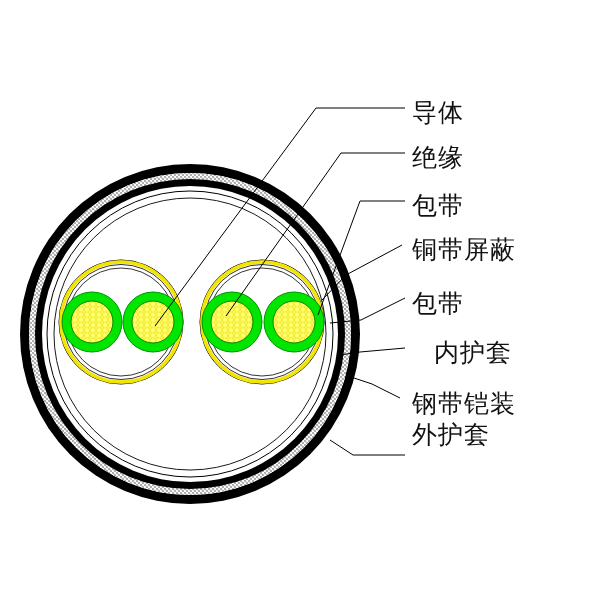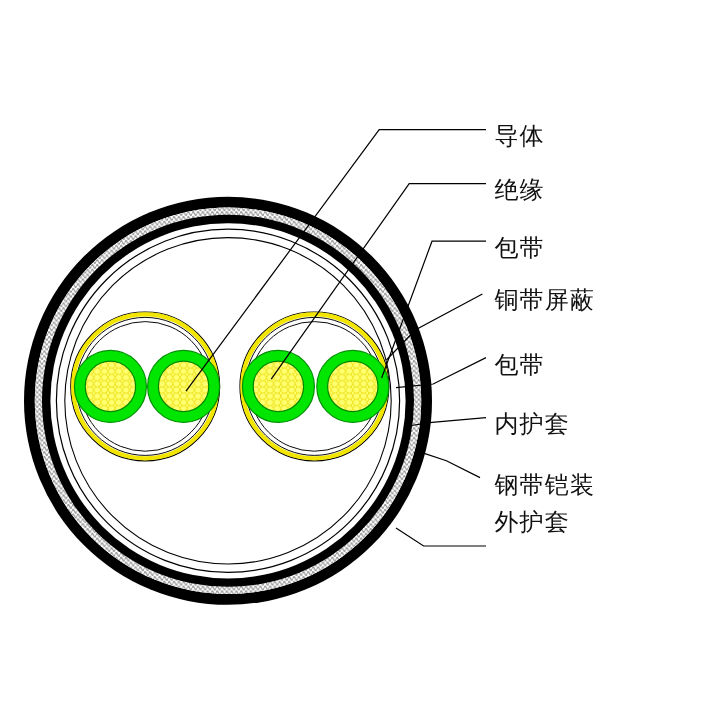--- a/index.html
+++ b/index.html
@@ -17,21 +17,21 @@
     #diagram {
       position: absolute;
       left: 0;
       top: 0;
       width: 600px;
       height: 600px;
     }
     .label {
       position: absolute;
       left: 412px;
-      font-size: 20px;
+      font-size: 25px;
       line-height: 30px;
       color: #111111;
       white-space: nowrap;
       letter-spacing: 1px;
     }
   </style>
 </head>
 <body>
 
 <svg id="diagram" viewBox="0 0 600 600" xmlns="http://www.w3.org/2000/svg">
@@ -108,15 +108,15 @@
     <polyline points="351,377 372,384 400,398"></polyline>
     <polyline points="330,440 353,455 405,455"></polyline>
   </g>
 </svg>
 
 <div class="label" style="top:98px;">导体</div>
 <div class="label" style="top:143px;">绝缘</div>
 <div class="label" style="top:191px;">包带</div>
 <div class="label" style="top:235px;text-align:center;">铜带屏蔽</div>
 <div class="label" style="top:289px;">包带</div>
-<div class="label" style="top:338px;">内护套</div>
+<div class="label" style="top:338px;margin-left:22px;">内护套</div>
 <div class="label" style="top:389px;">钢带铠装</div>
 <div class="label" style="top:420px;">外护套</div>
 
 </body></html>

